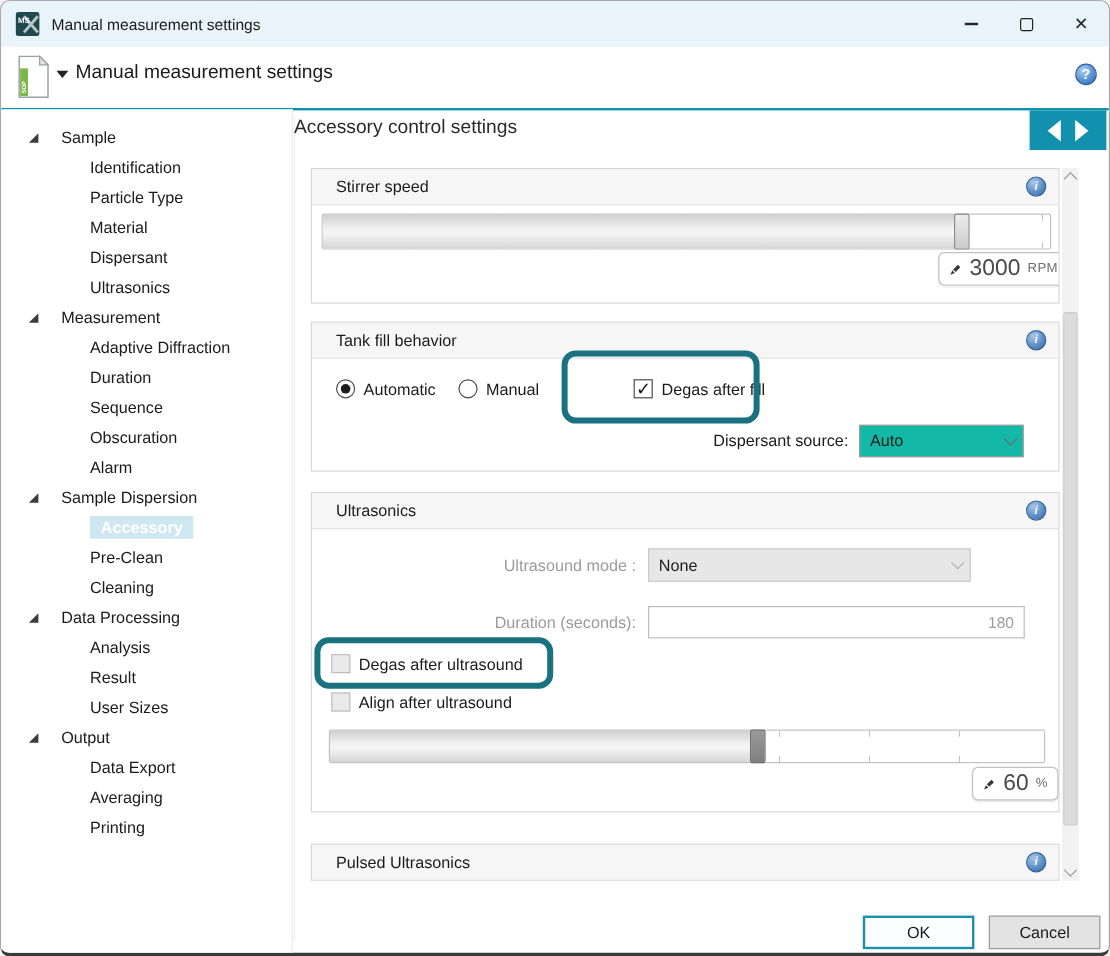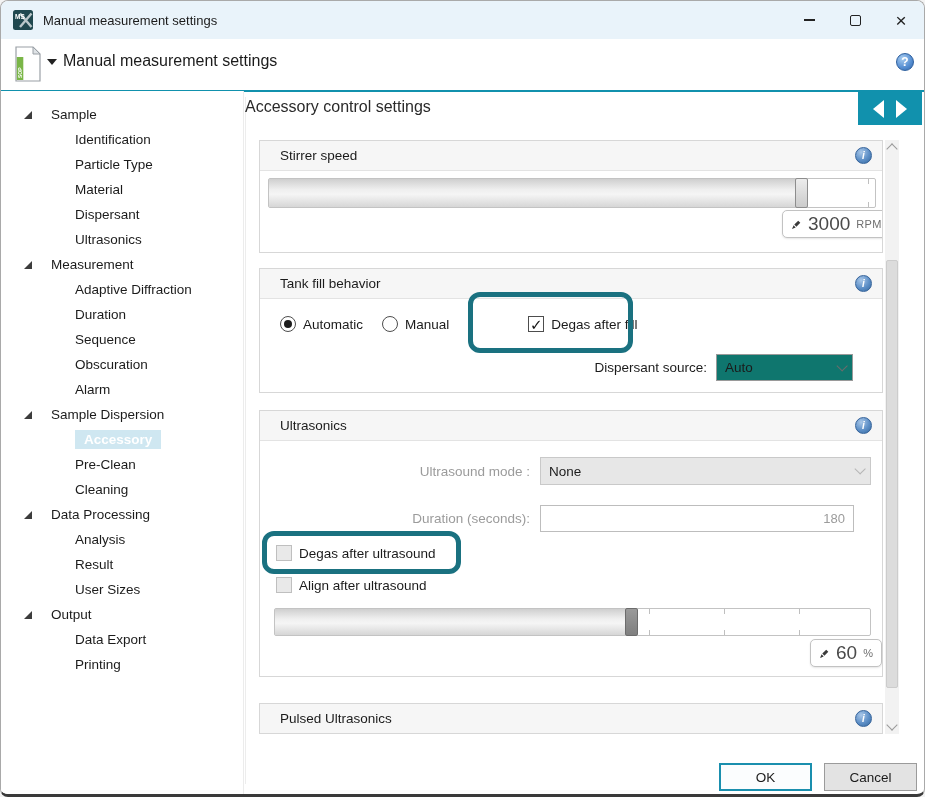--- a/index.html
+++ b/index.html
@@ -69,21 +69,21 @@
   .badge .val { font-size:19px; color:#4a4a4a; }
   .badge .unit { font-size:11px; color:#6f6f6f; letter-spacing:.3px; }
   
   .radio { width:16px; height:16px; border-radius:50%; border:1px solid #4d4d4d; background:#fff; position:relative; }
   .radio.on::after { content:""; position:absolute; left:3px; top:3px; width:8px; height:8px; border-radius:50%; background:#1c1c1c; }
   .checkbox { width:16px; height:16px; border:1px solid #4d4d4d; background:#fff;
     display:flex; align-items:center; justify-content:center; font-size:15px; font-weight:bold; color:#111; line-height:1; }
   .checkbox.disabled { background:#e9e9e9; border:1px solid #bfbfbf; }
   .ctrl-label { font-size:13.5px; color:#1b1b1b; white-space:nowrap; }
   .ctrl-label.dim { color:#9b9b9b; }
-  .combo { position:absolute; border:1px solid #9a9a9a; background:#0f766e; display:flex; align-items:center;
+  .combo { position:absolute; border:1px solid #9a9a9a; background:#14b8a6; display:flex; align-items:center;
     padding:0 8px; font-size:13.5px; color:#1b1b1b; }
   .combo.disabled { background:#e7e7e7; border:1px solid #c9c9c9; }
   .combo .chev { margin-left:auto; width:8px; height:8px; border-right:1.6px solid #6b6b6b; border-bottom:1.6px solid #6b6b6b;
     transform:rotate(45deg) translateY(-3px); }
   .combo.disabled .chev { border-color:#b5b5b5; }
   .textbox { position:absolute; border:1px solid #bdbdbd; background:#fff; display:flex; align-items:center;
     padding:0 8px; font-size:13px; color:#9b9b9b; }
   
   .annotation { position:absolute; border:5px solid #1a7180; border-radius:12px; pointer-events:none; z-index:5; }
   
@@ -231,20 +231,23 @@
           <svg width="10" height="10">
             <polygon points="9,1 9,9 1,9" fill="#3c3c3c"></polygon>
           </svg>
         </span>
         <span class="tree-label">Output</span>
       </div>
     <div class="tree-row lvl1">
         <span class="tree-label">Data Export</span>
       </div>
     <div class="tree-row lvl1">
+        <span class="tree-label">Averaging</span>
+      </div>
+    <div class="tree-row lvl1">
         <span class="tree-label">Printing</span>
       </div>
   </div>
 
   <div class="section" style="top:139px; height:113px;">
     <div class="sec-header">
       <span class="sec-title">Stirrer speed</span>
       <span class="info-icon">i</span>
     </div>
     <div class="slider" style="left:8px; top:37px; width:608px;">
@@ -284,21 +287,21 @@
   </div>
 
   <div class="annotation" style="left:467px; top:291px; width:165px; height:61px;"></div>
 
   <div class="section" style="top:409px; height:267px;">
     <div class="sec-header">
       <span class="sec-title">Ultrasonics</span>
       <span class="info-icon">i</span>
     </div>
     <span class="ctrl-label dim" style="position:absolute; left:150px; top:53px; width:120px; text-align:right;">Ultrasound mode :</span>
-    <div class="combo disabled" style="left:280px; top:46px; width:331px; height:28px;">
+    <div class="combo disabled" style="left:280px; top:46px; width:269px; height:28px;">
       <span>None</span>
       <span class="chev"></span>
     </div>
     <span class="ctrl-label dim" style="position:absolute; left:140px; top:100px; width:130px; text-align:right;">Duration (seconds):</span>
     <div class="textbox" style="left:280px; top:94px; width:314px; height:27px;justify-content:flex-end;">
       <span>180</span>
     </div>
     <div style="position:absolute; left:16px; top:134px; display:flex; align-items:center; gap:7px;">
       <span class="checkbox disabled"></span>
       <span class="ctrl-label">Degas after ultrasound</span>

